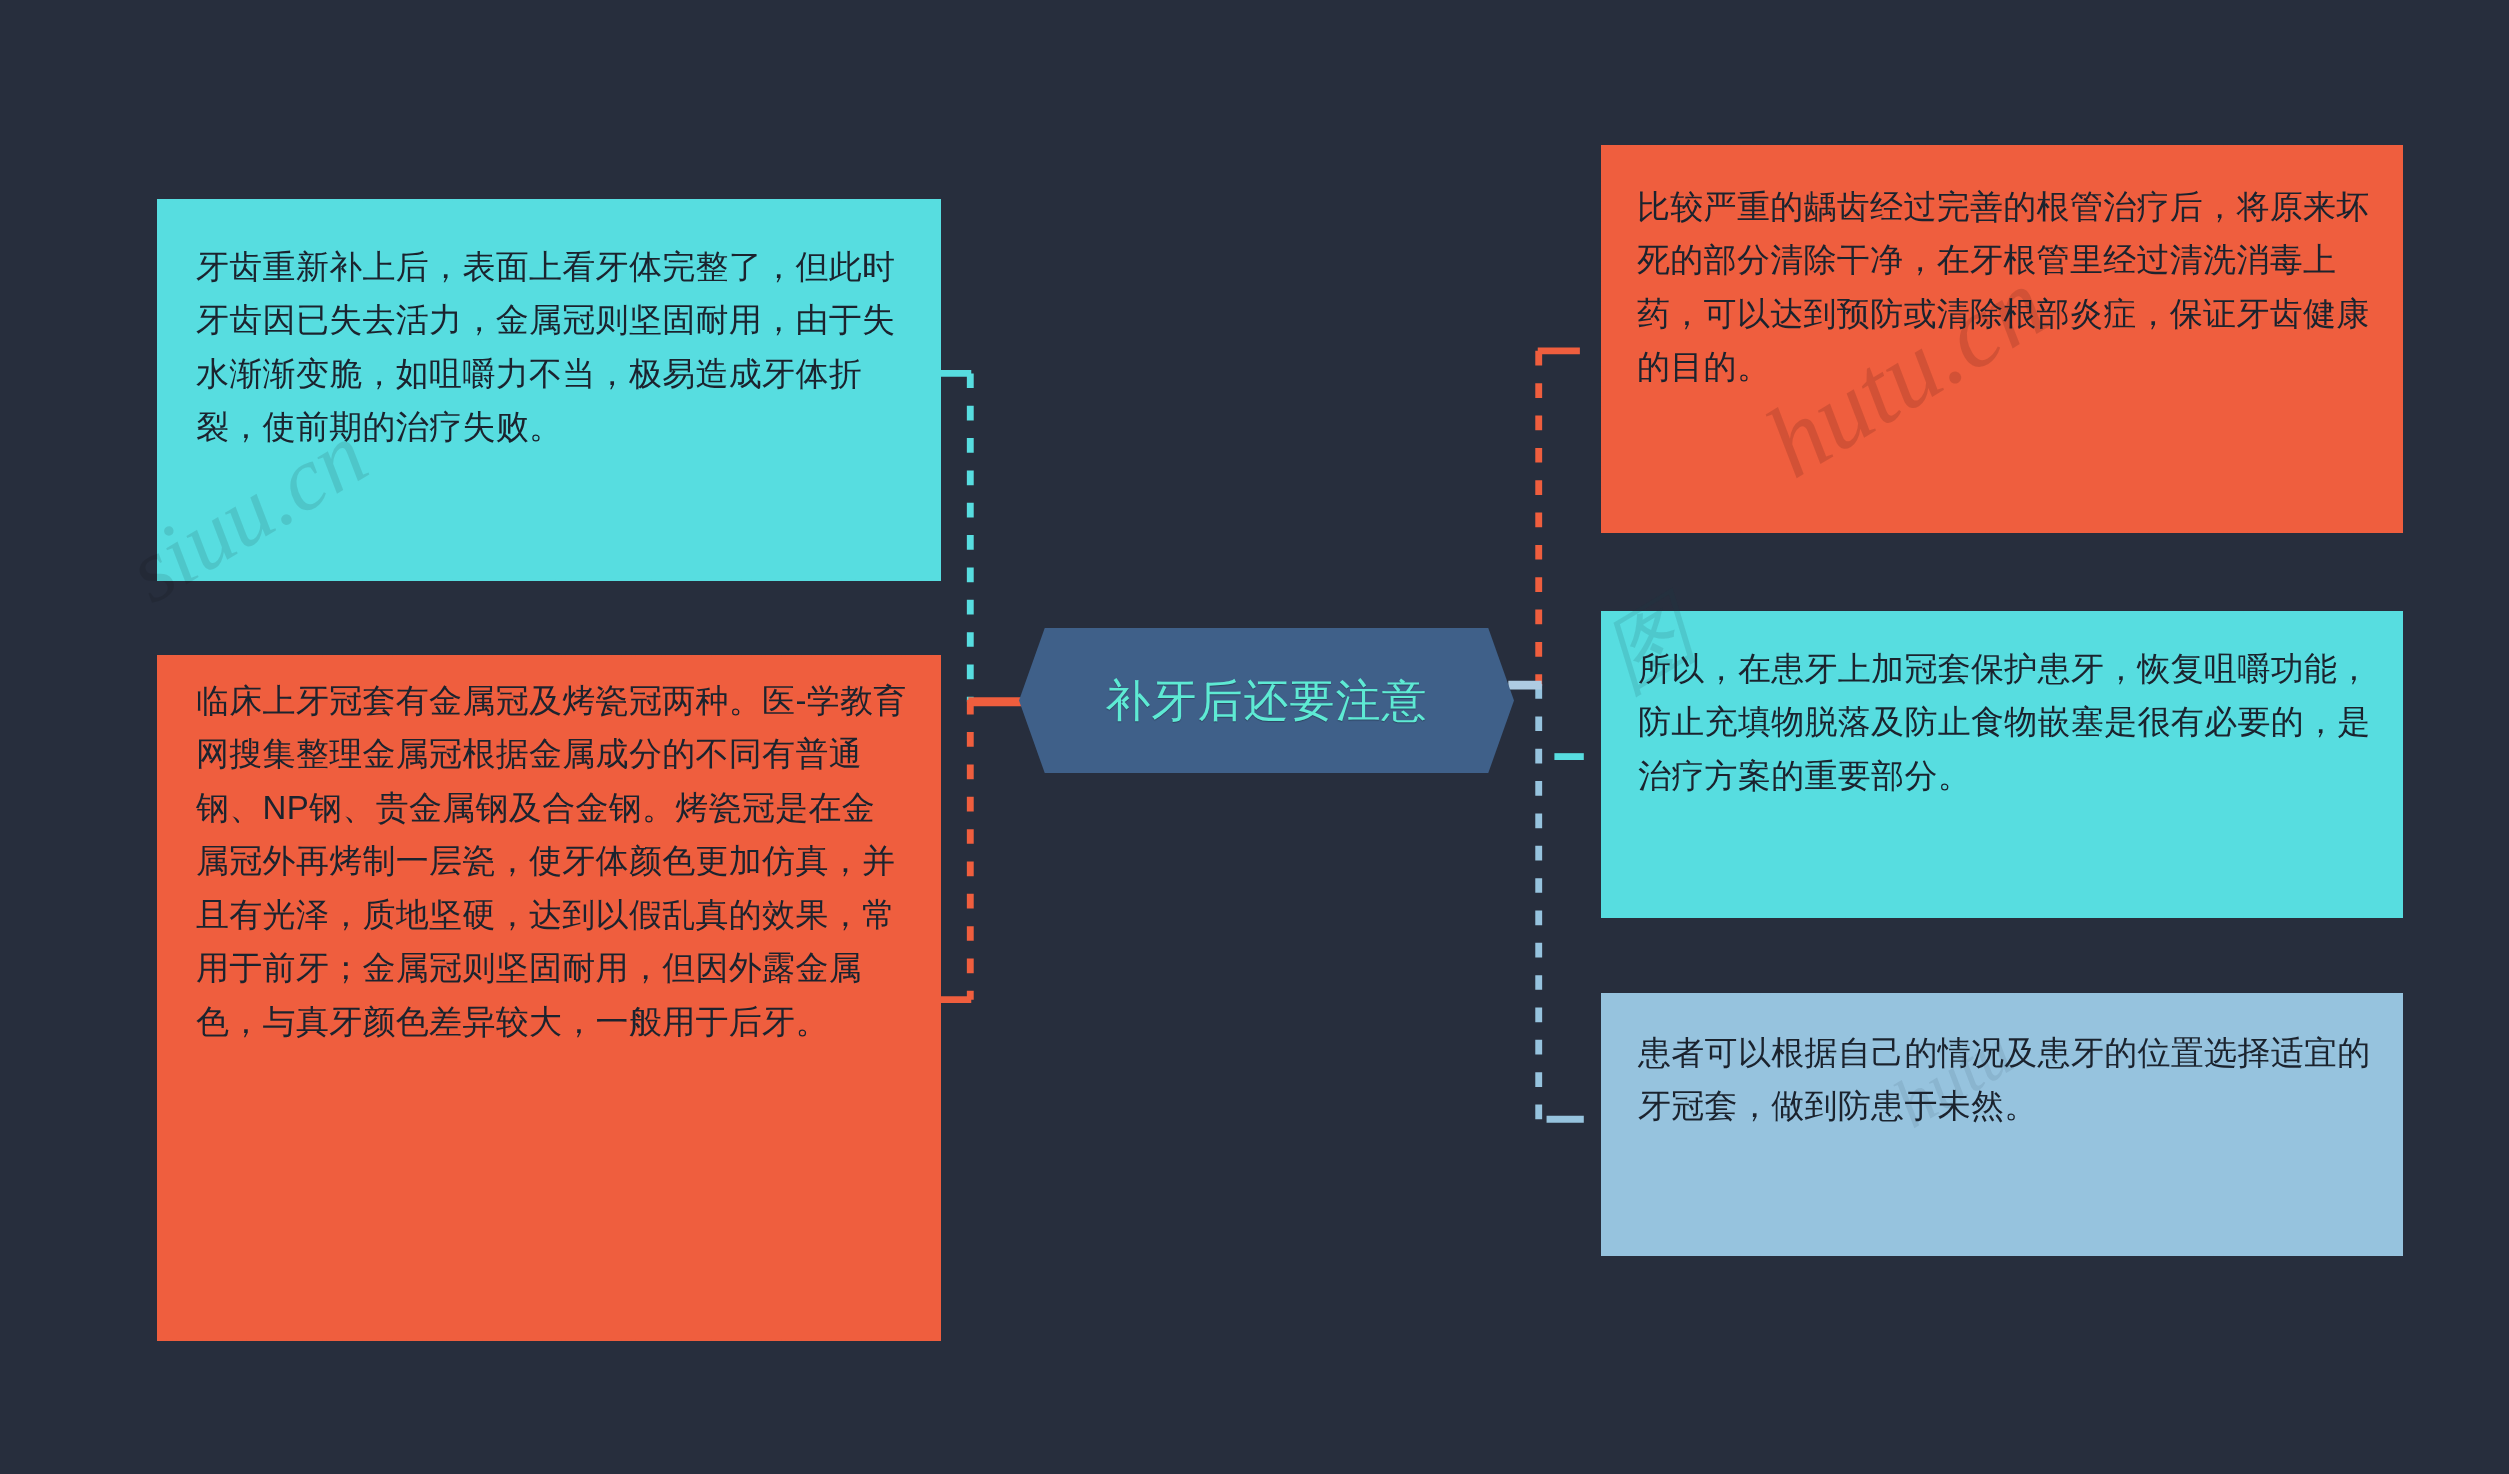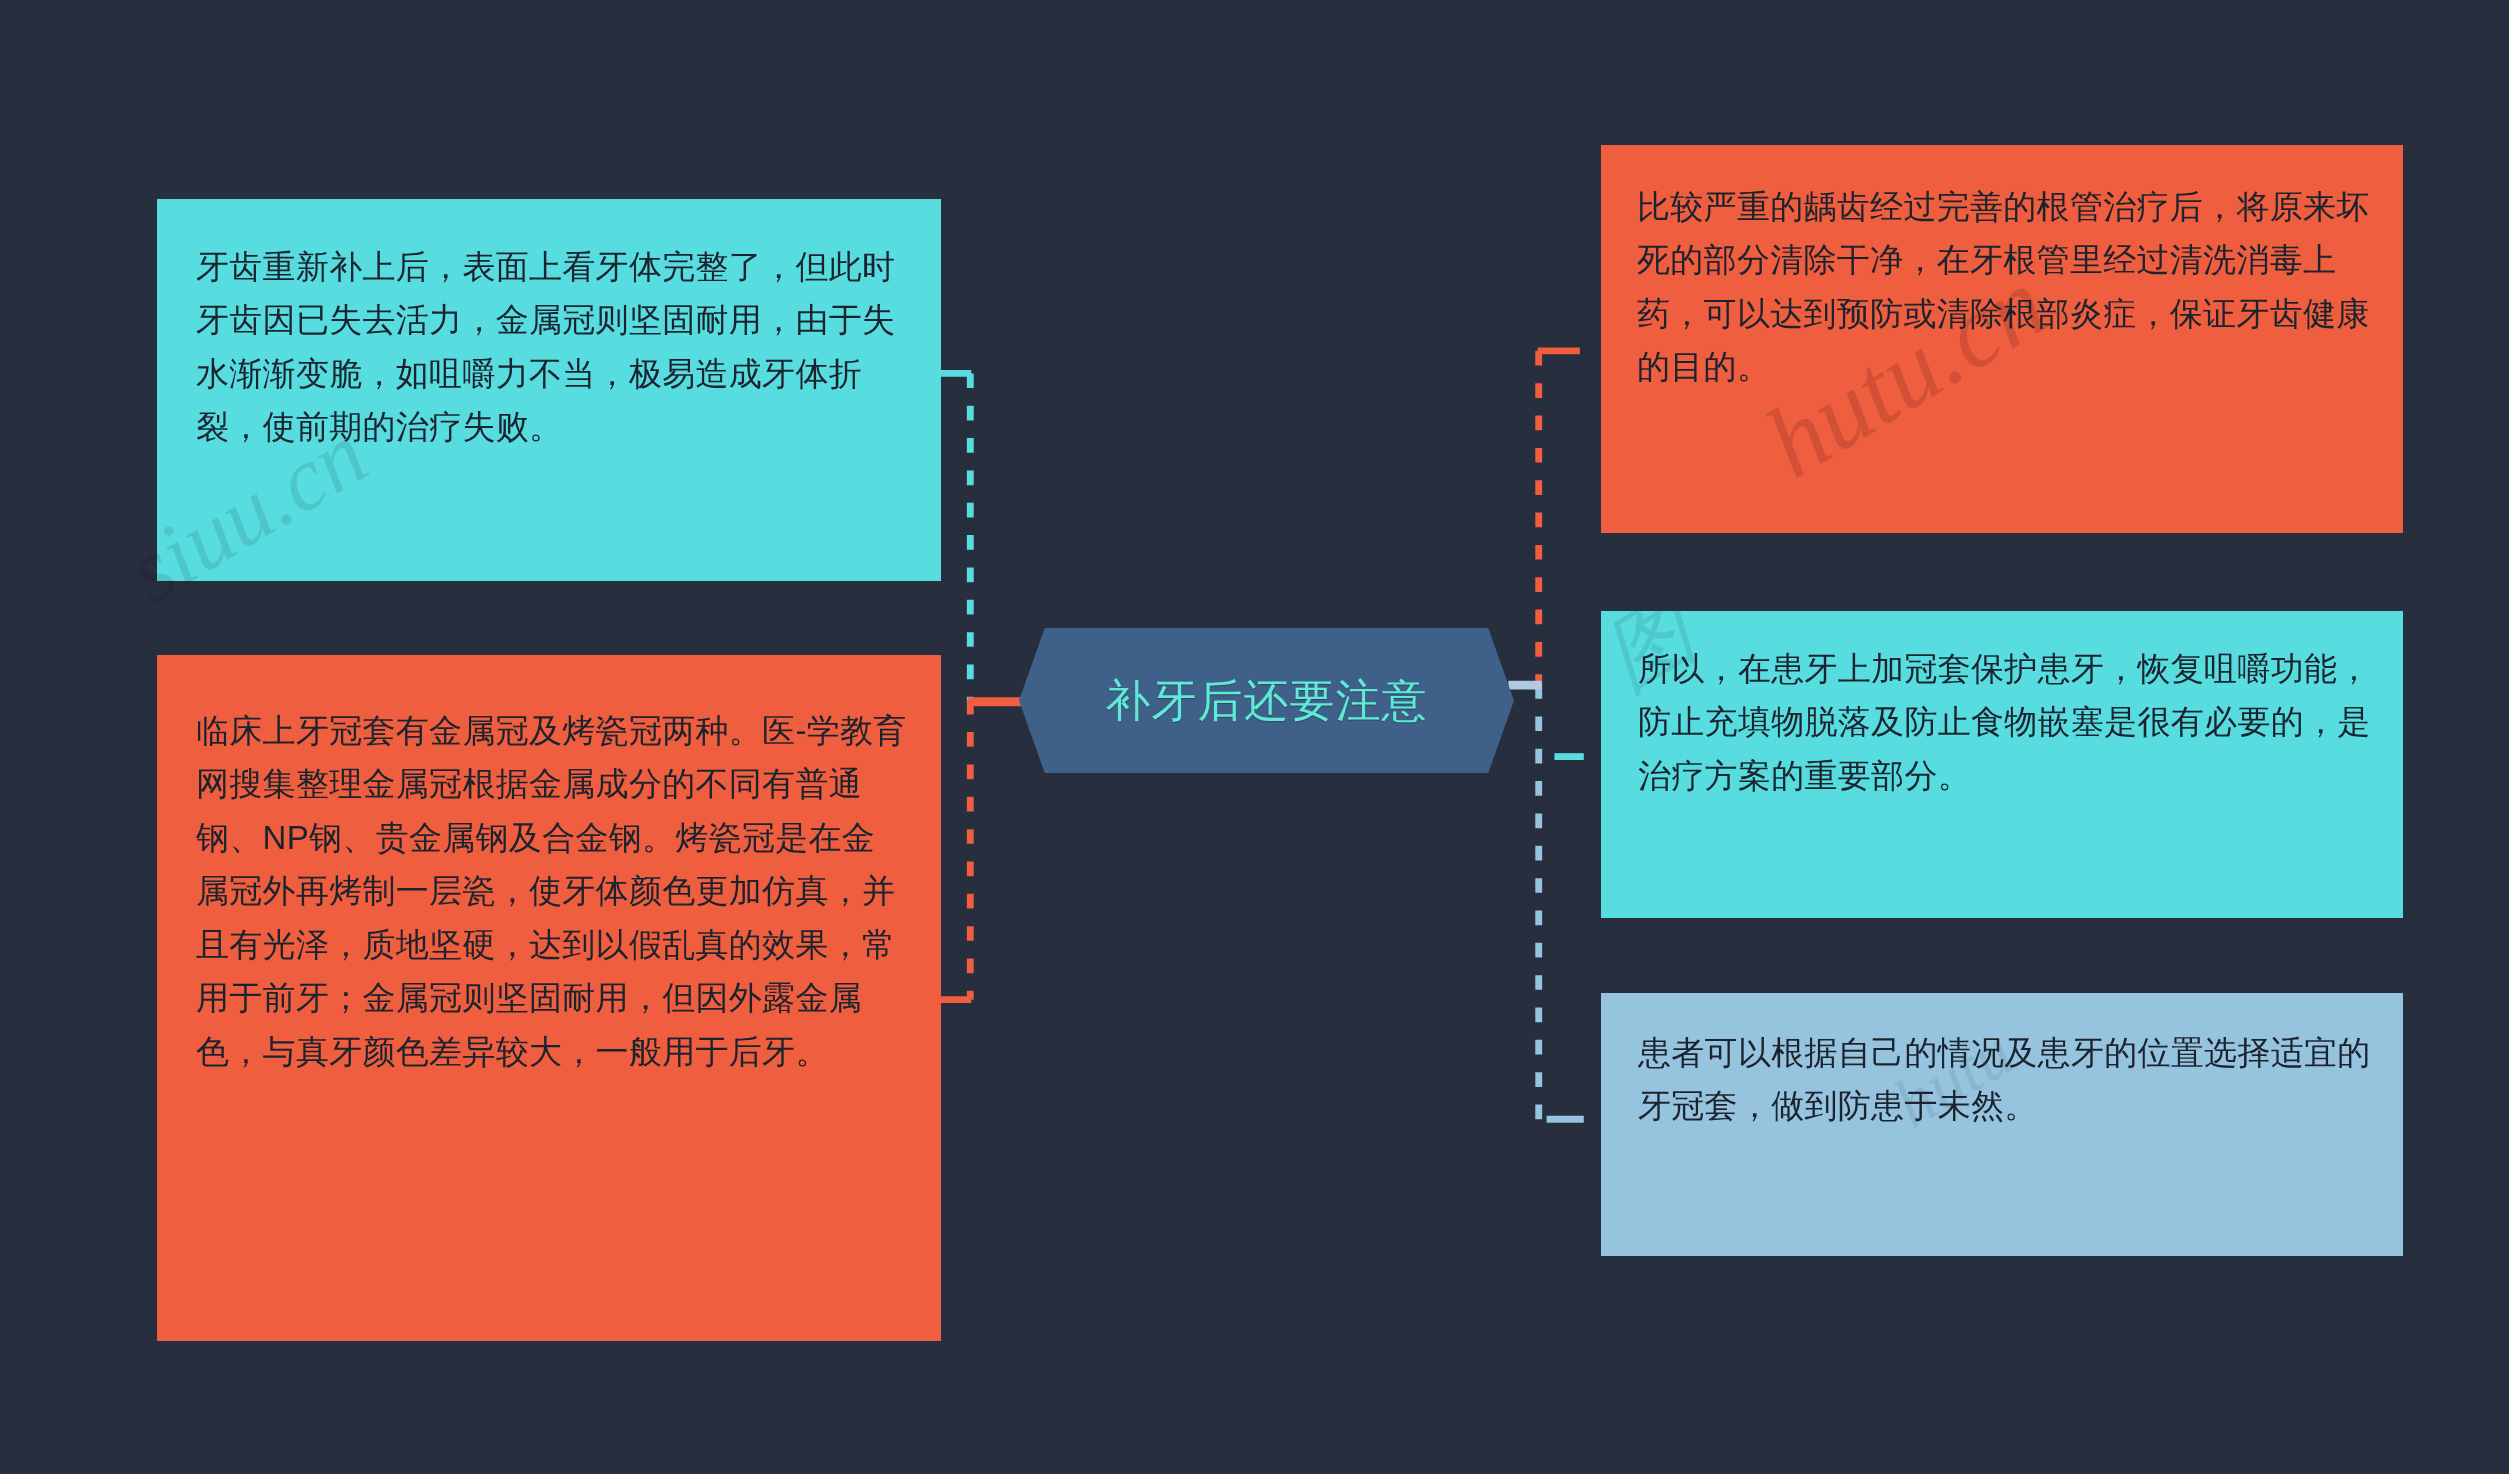--- a/index.html
+++ b/index.html
@@ -82,21 +82,21 @@
     word-break: break-all;
     white-space: pre-wrap;
   }
 
   .node.cyan  { background: #57dde0; border: 2.9px dashed #57dde0; }
   .node.org   { background: #ef5e3e; border: 2.9px dashed #ef5e3e; }
   .node.lblue { background: #96c3de; border: 2.9px dashed #96c3de; }
 
   
   #node-left-1 { left: 157px;  top: 199px;  width: 784px;  height: 382px;  padding: 39px 31px 0 37px; }
-  #node-left-2 { left: 157px;  top: 655px;  width: 784px;  height: 686px;  padding: 47px 31px 0 37px; }
+  #node-left-2 { left: 157px;  top: 655px;  width: 784px;  height: 686px;  padding: 17px 31px 0 37px; }
 
   #node-right-1 { left: 1601px; top: 145px;  width: 802px;  height: 388px;  padding: 33px 29px 0 34px; }
   #node-right-2 { left: 1601px; top: 611px;  width: 802px;  height: 307px;  padding: 29px 29px 0 35px; }
   #node-right-3 { left: 1601px; top: 993px; width: 802px;  height: 263px;  padding: 31px 29px 0 35px; }
 
   
   #node-center {
     position: absolute;
     left: 1019px;
     top: 628px;

